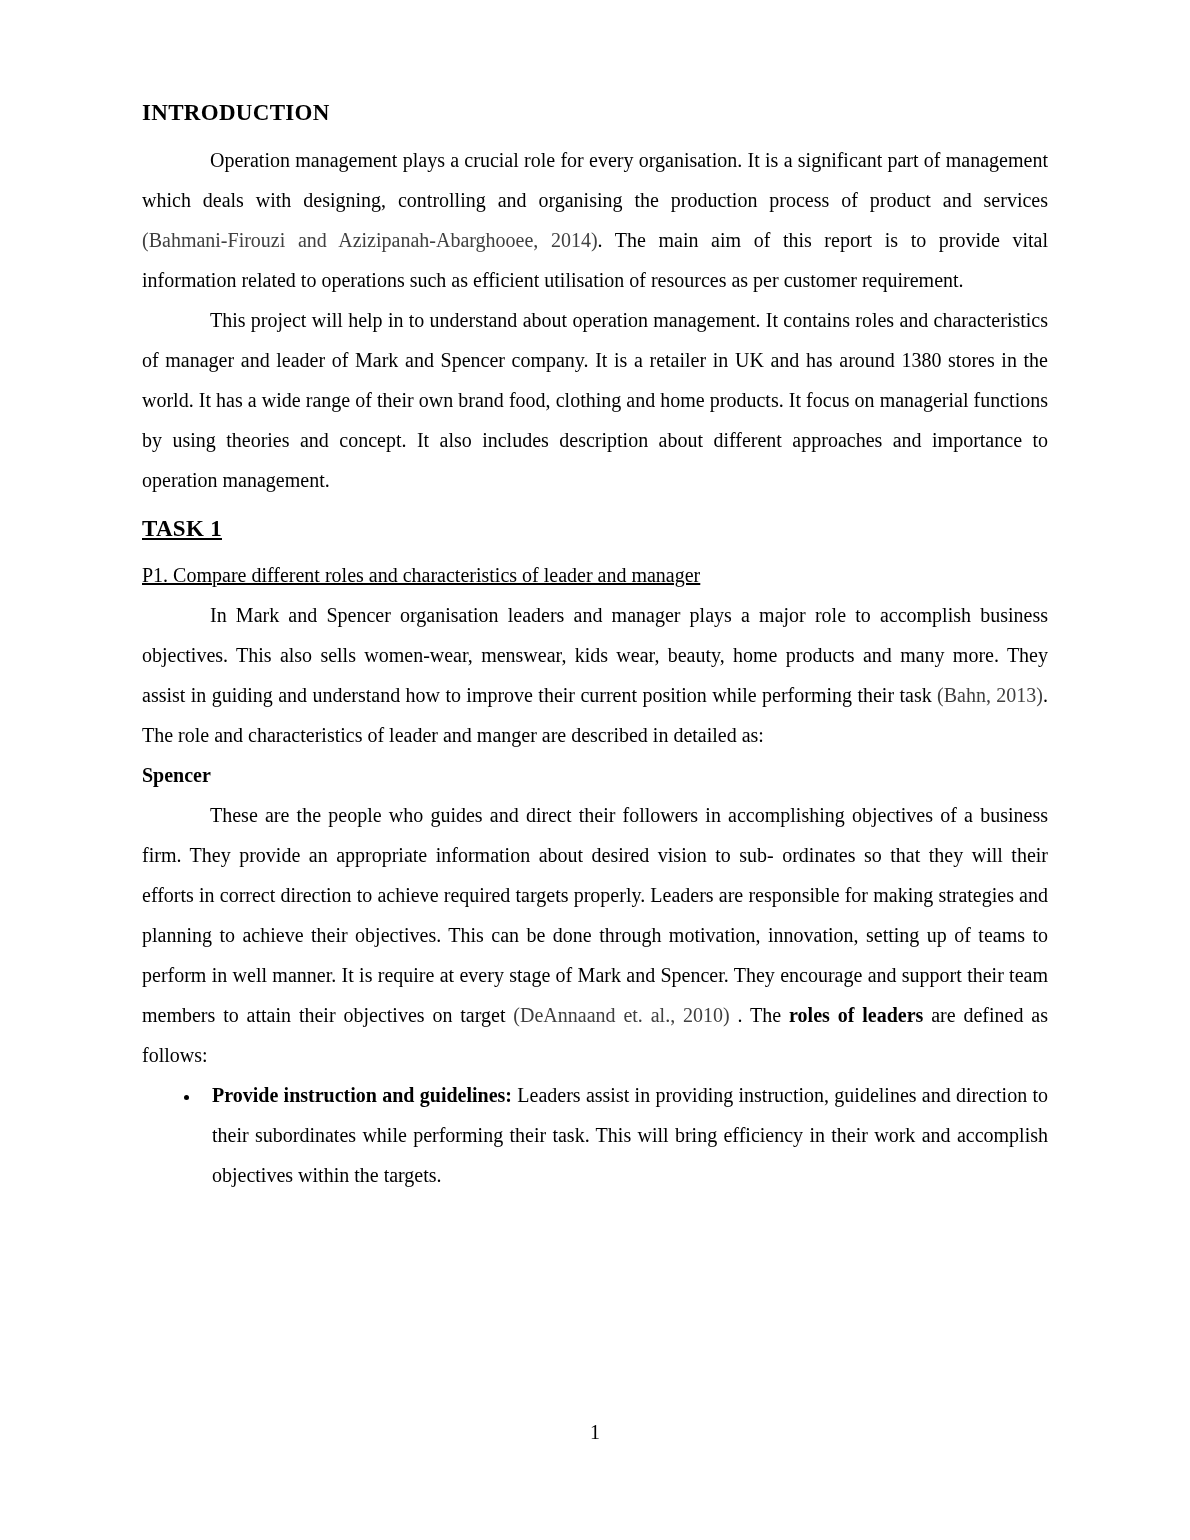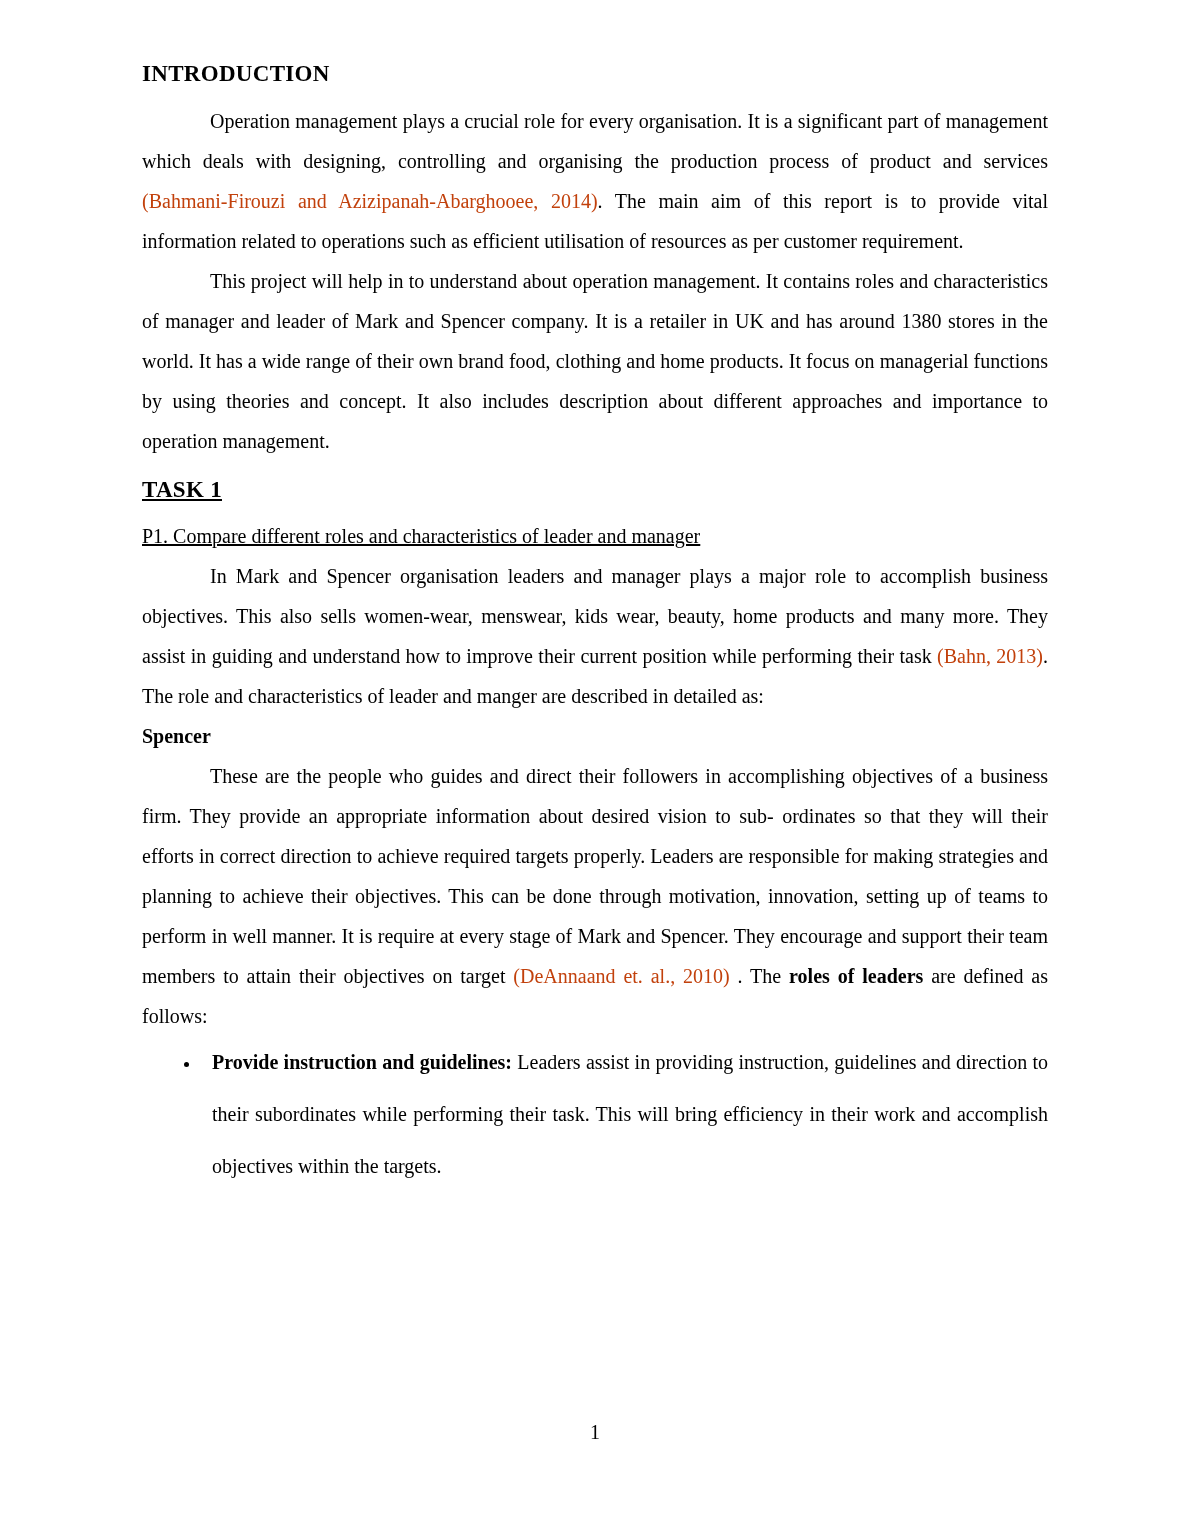--- a/index.html
+++ b/index.html
@@ -11,21 +11,21 @@
   .page {
     position: relative;
     width: 1190px;
     height: 1540px;
     background: #ffffff;
     font-family: "Liberation Serif", "DejaVu Serif", serif;
     color: #000000;
     overflow: hidden;
   }
   .content {
-    padding: 61px 142px 0 142px;
+    padding: 100px 142px 0 142px;
   }
   .heading-main {
     font-size: 23px;
     font-weight: bold;
     margin: 0 0 14px 0;
     letter-spacing: 0.3px;
   }
   .heading-task {
     font-size: 23px;
     font-weight: bold;
@@ -46,33 +46,33 @@
     text-indent: 68px;
     margin: 0;
   }
   .leader-label {
     font-size: 20px;
     line-height: 40px;
     font-weight: bold;
     margin: 0;
   }
   .cite {
-    color: #c2410c;
+    color: #404040;
   }
   .bold-run {
     font-weight: bold;
   }
   ul.bullets {
     margin: 0;
     padding: 0 0 0 58px;
     list-style: disc outside;
   }
   ul.bullets li {
     font-size: 20px;
-    line-height: 52px;
+    line-height: 40px;
     text-align: justify;
     padding-left: 12px;
   }
   ul.bullets li::marker {
     font-size: 16px;
   }
   .page-number {
     position: absolute;
     bottom: 96px;
     left: 0;

